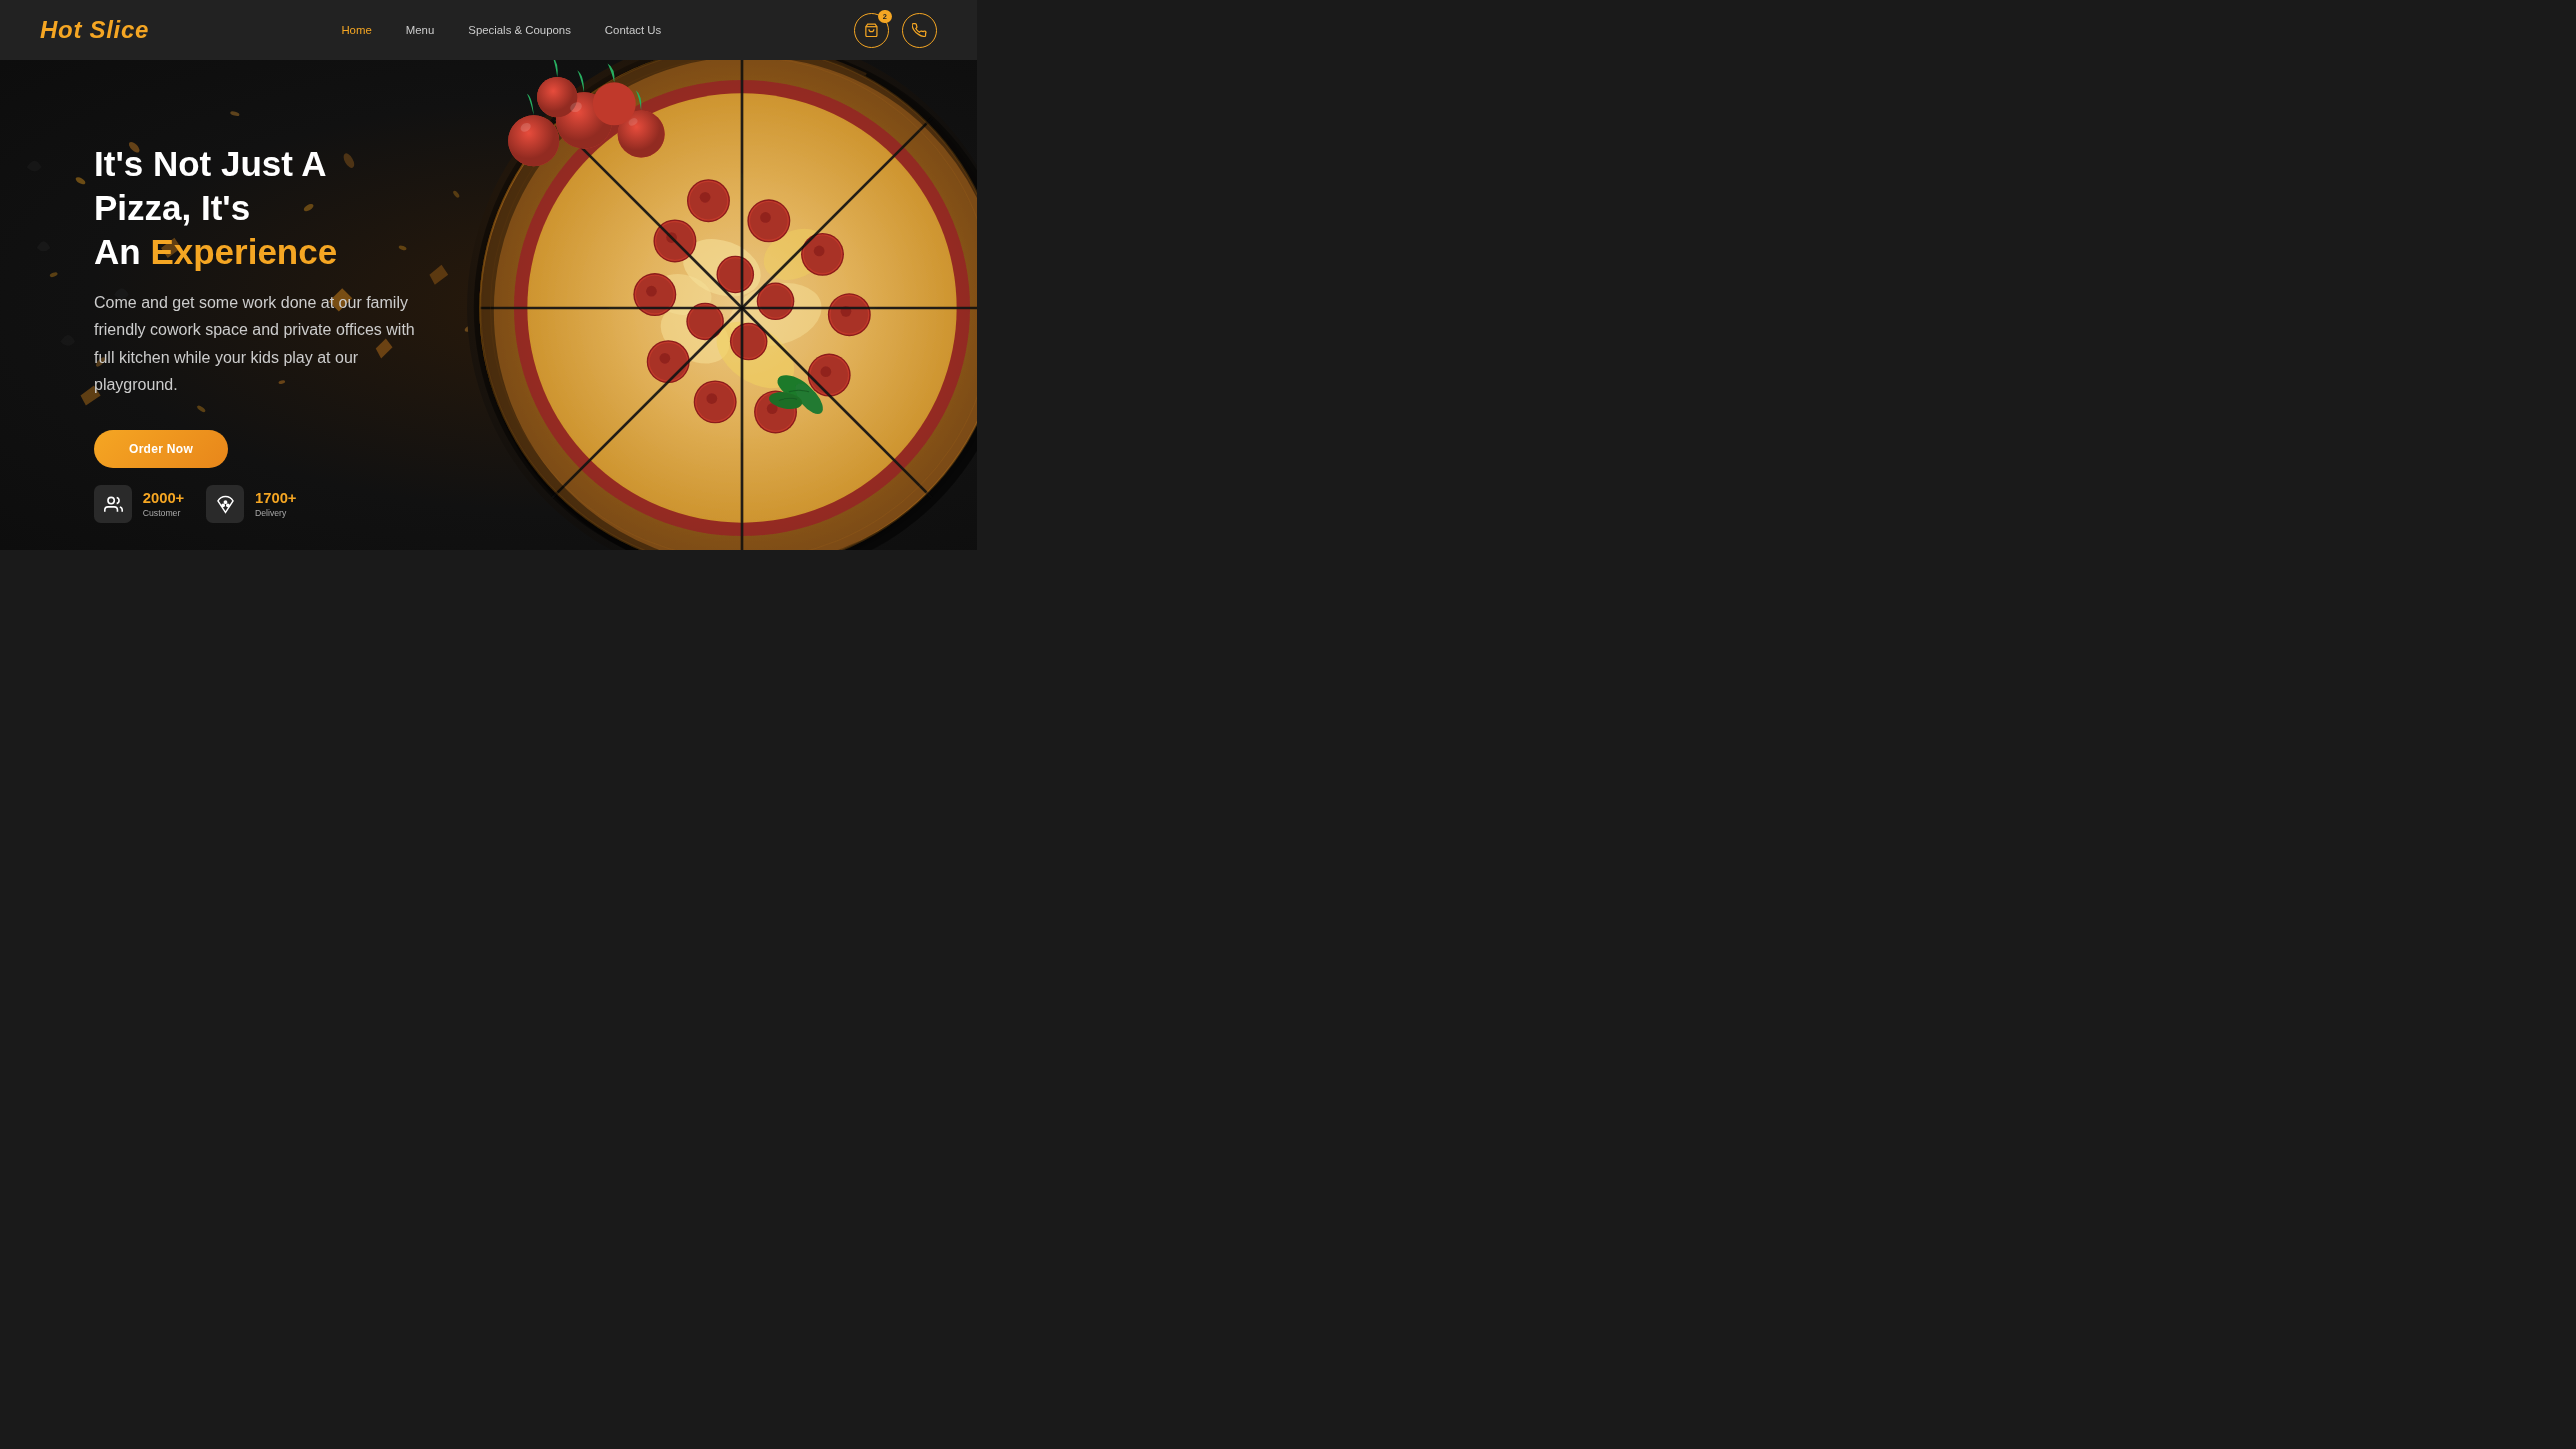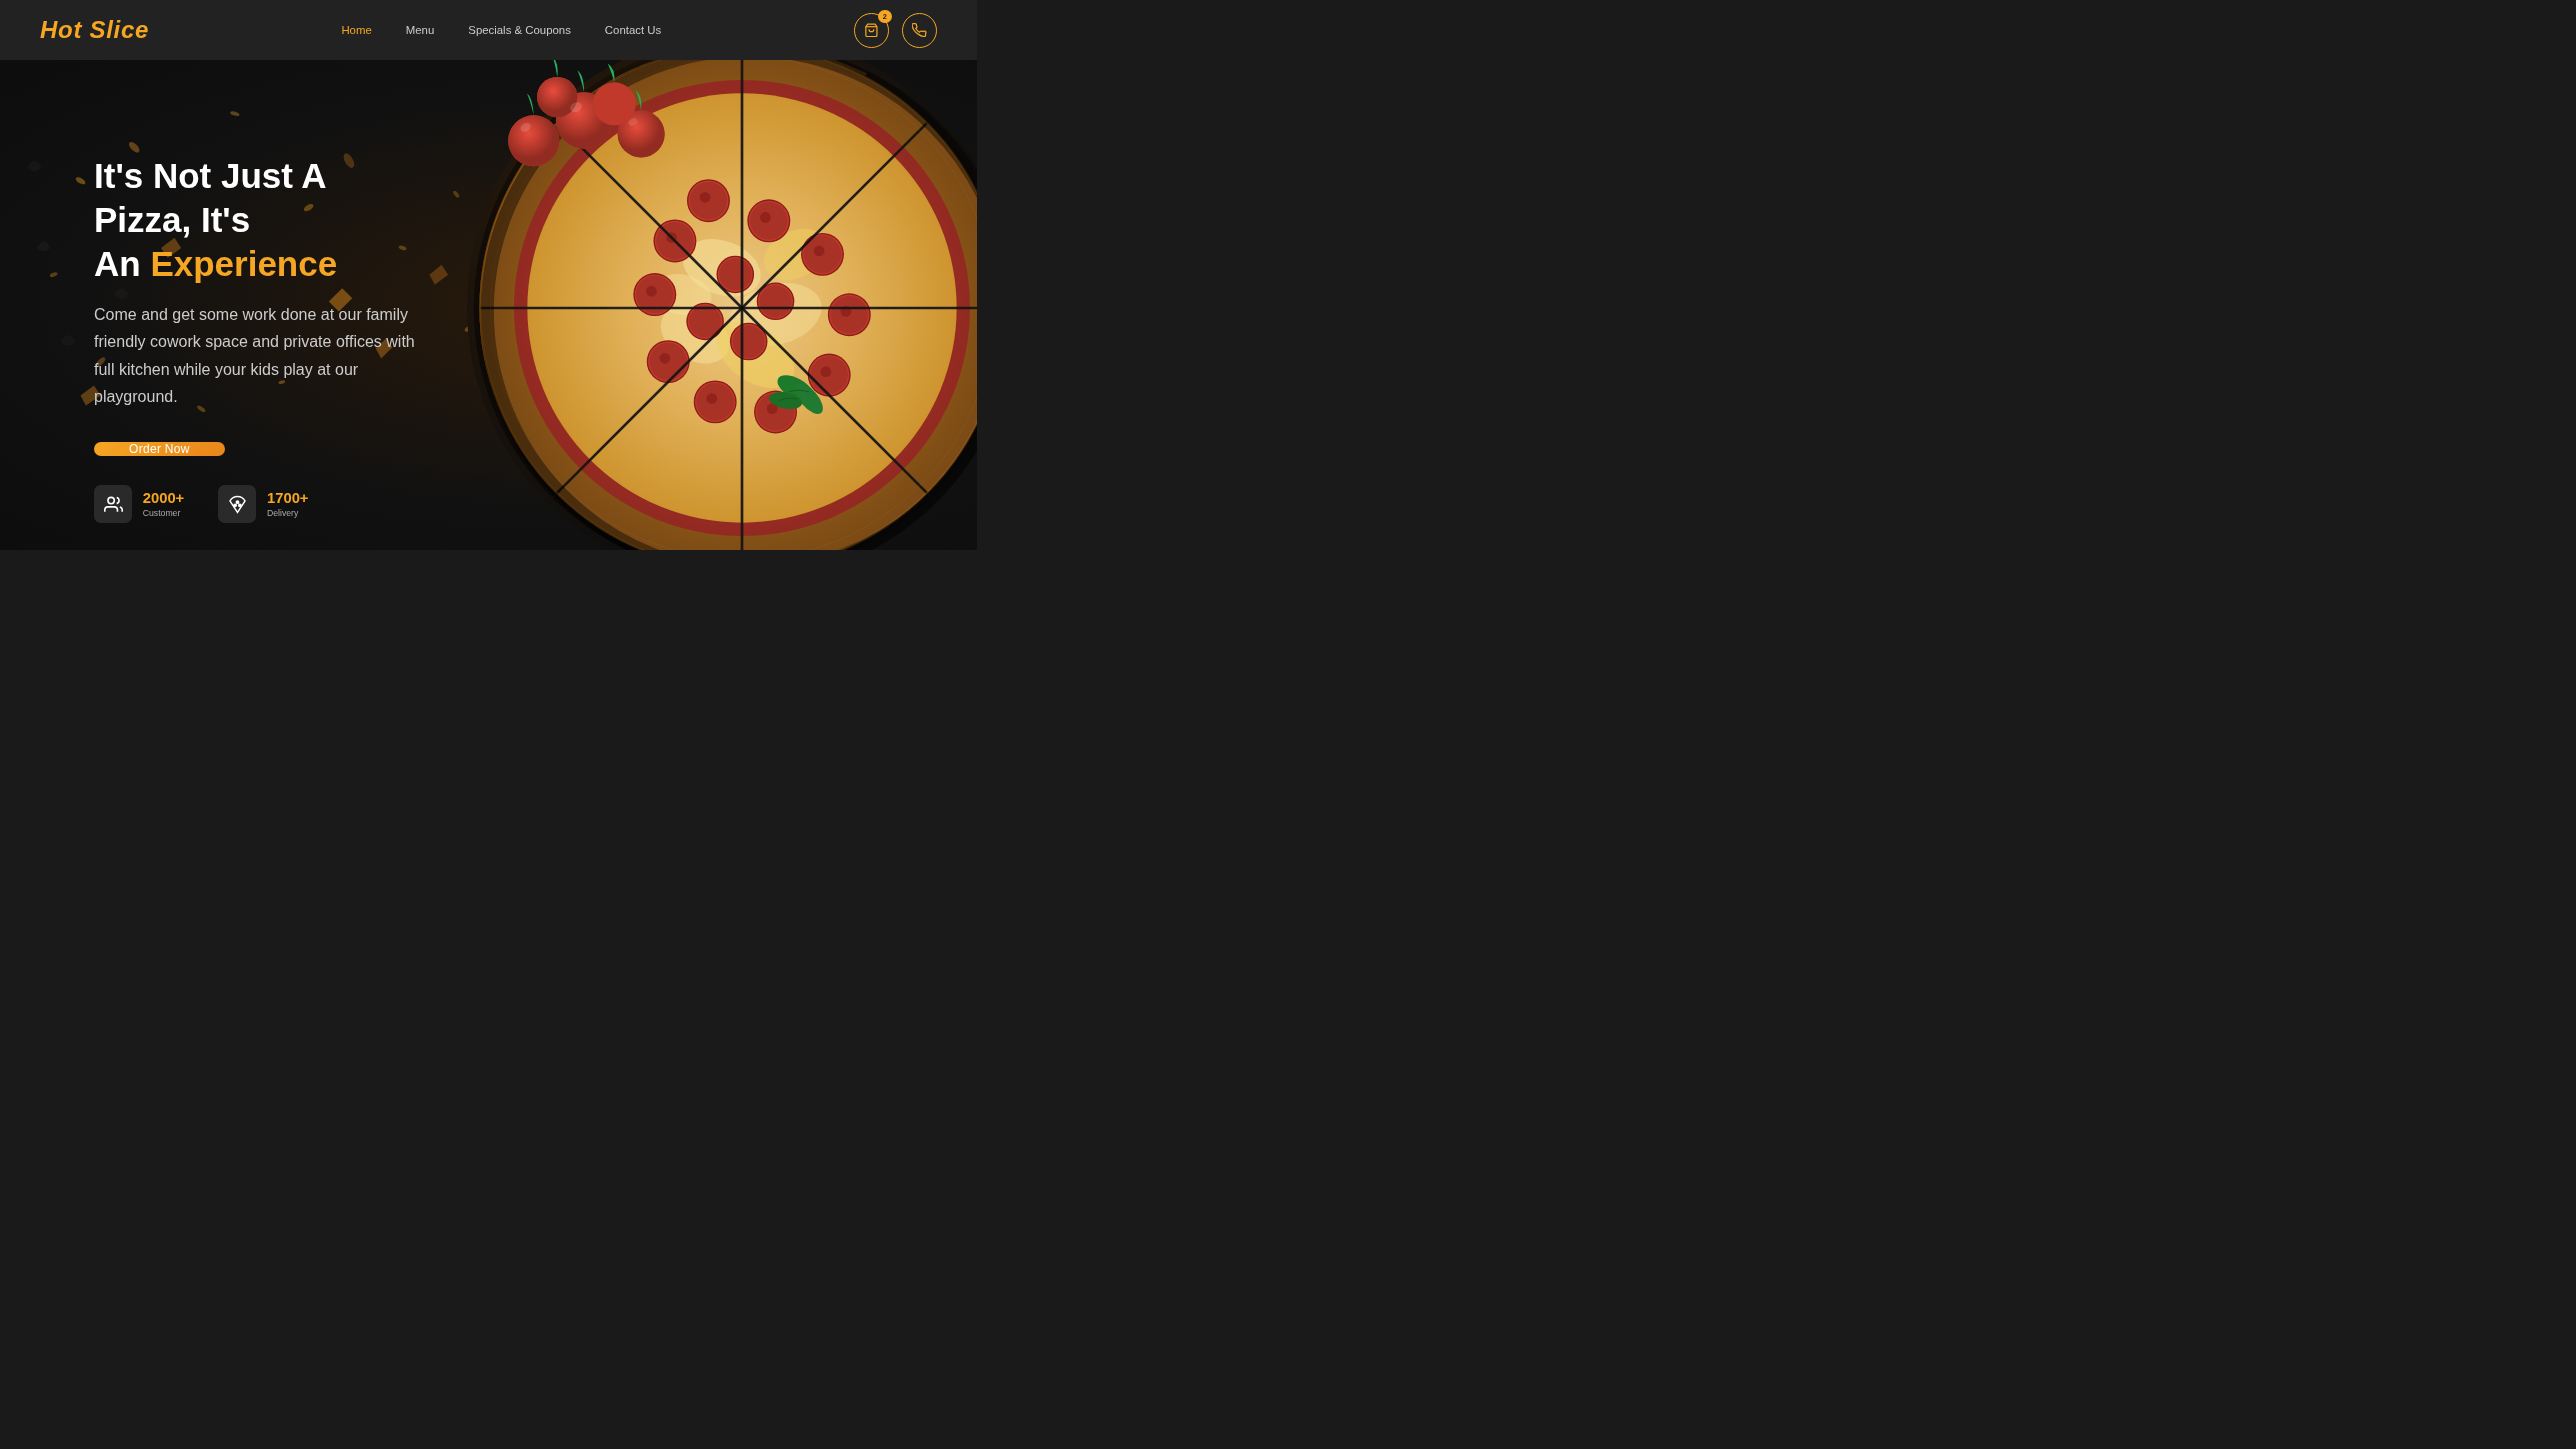--- a/index.html
+++ b/index.html
@@ -161,34 +161,34 @@
       line-height: 1.7;
       margin-bottom: 32px;
       max-width: 322px;
     }
 
     .order-btn {
       background: linear-gradient(135deg, #f5a623, #e8861a);
       color: #fff;
       border: none;
       border-radius: 34px;
-      padding: 0 35px;
+      padding: 12px 35px;
       font-size: 12px;
-      font-weight: 400;
+      font-weight: 700;
       cursor: pointer;
       letter-spacing: 0.3px;
     }
 
     
     .hero-stats {
       position: absolute;
       bottom: 27px;
       left: 94px;
       display: flex;
-      gap: 34px;
+      gap: 22px;
       z-index: 5;
     }
 
     .stat-item {
       display: flex;
       align-items: center;
       gap: 10.7px;
     }
 
     .stat-icon-box {

